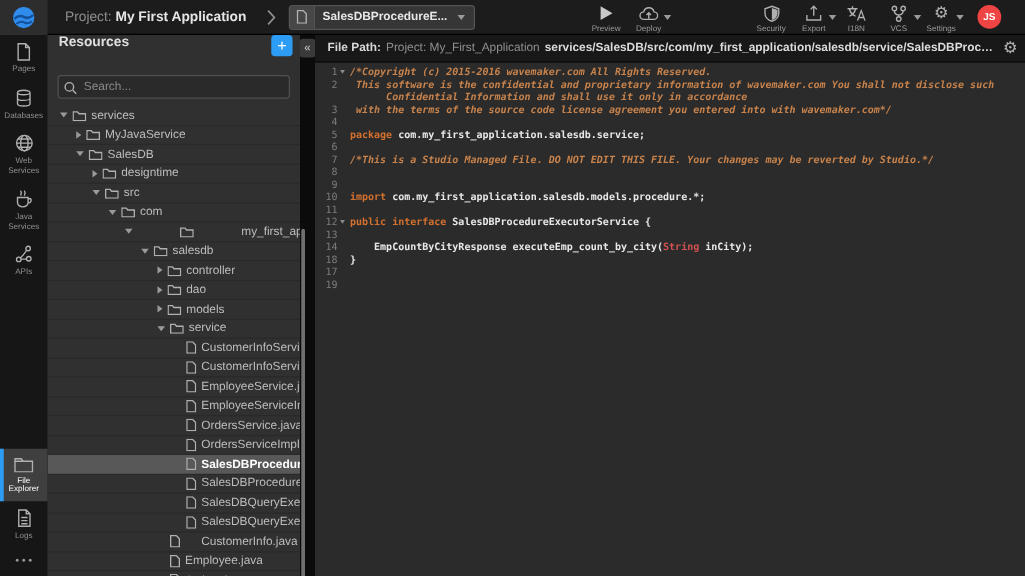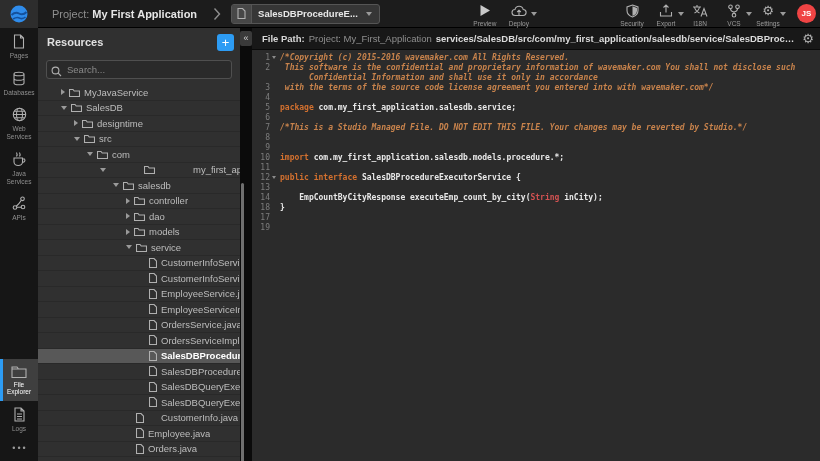--- a/index.html
+++ b/index.html
@@ -27,39 +27,39 @@
   .tb-left { margin-left:88px; }
   .tb-right { margin-left:auto; margin-right:6px; }
   .tb-btn { width:34px; display:flex; flex-direction:column; align-items:center; cursor:pointer;
     position:relative; padding-top:3px; }
   .tb-btn .ticon { height:14px; display:flex; align-items:center; justify-content:center; }
   .tb-btn .tlab { font-size:6.5px; color:#9a9a9a; margin-top:2px; white-space:nowrap; }
   .tb-btn .caret { position:absolute; right:-1px; top:11px; }
   .gear-glyph { color:#b0b0b0; font-size:13px; line-height:13px; font-family:"DejaVu Sans", sans-serif; }
   .avatar { width:19px; height:19px; border-radius:50%; background:#ef4444; color:#fff;
     font-size:8px; font-weight:bold; display:flex; align-items:center; justify-content:center;
-    margin:0 4px 0 6px; cursor:pointer; }
+    margin:0 19px 0 6px; cursor:pointer; }
 
   
   .body { flex:1; display:flex; min-height:0; position:relative; }
 
   
   .sidebar { width:38px; background:#161616; display:flex; flex-direction:column; flex:0 0 38px; }
   .sb-item { width:38px; display:flex; flex-direction:column; align-items:center;
     padding:6px 1px 5px 1px; cursor:pointer; position:relative; }
   .sb-item .slab { font-size:6.5px; color:#8f8f8f; margin-top:3px; text-align:center; line-height:7.5px; }
   .sb-item.active { background:#3f3f3f; }
   .sb-item.active::before { content:""; position:absolute; left:0; top:0; bottom:0; width:3px; background:#2d9cf4; }
   .sb-item.active .slab { color:#ffffff; }
   .sb-spacer { flex:1; }
   .sb-dots { color:#9a9a9a; font-size:9px; letter-spacing:2px; text-align:center; padding:6px 0 8px 2px; cursor:pointer; }
 
   
   .resources { width:202px; flex:0 0 202px; background:#303030; display:flex; flex-direction:column; overflow:hidden; }
-  .res-header { height:28px; display:flex; align-items:center; padding:0 6px 0 9px; flex:0 0 28px; }
+  .res-header { height:28px; display:flex; padding:0 6px 0 9px; flex:0 0 28px; }
   .res-title { font-size:11px; font-weight:bold; color:#e0e0e0; }
   .add-btn { margin-left:auto; width:17px; height:17px; background:#2d9cf4; border:none; border-radius:3px;
     color:#fff; font-size:13px; line-height:15px; text-align:center; cursor:pointer; padding:0; }
   .res-search { padding:3px 8px 6px 8px; flex:0 0 auto; }
   .search-wrap { position:relative; }
   .search-wrap input { width:100%; height:19px; background:#2a2a2a; border:1px solid #4f4f4f;
     border-radius:3px; color:#c9c9c9; font-size:9.5px; padding:0 6px 0 20px; outline:none;
     font-family:"Liberation Sans", sans-serif; }
   .search-wrap input::placeholder { color:#8a8a8a; }
   .search-icon { position:absolute; left:5px; top:4px; }
@@ -269,20 +269,27 @@
           <span class="search-icon">
             <svg class="icn" width="11" height="11" viewBox="0 0 11 11">
                 <circle cx="4.5" cy="4.5" r="3.4"></circle>
                 <path d="M7.2 7.2 L10 10"></path>
               </svg>
           </span>
           <input type="text" placeholder="Search..." style="">
         </div>
       </div>
       <div class="tree" id="tree">
+          <div class="trow" style="padding-left: 10px;">
+            <span class="arr open"></span>
+            <svg class="icn ticon-svg" width="11" height="9" viewBox="0 0 11 9">
+              <path d="M0.5 1.5 h3.5 l1.2 1.5 h5.3 v5.5 H0.5 z"></path>
+            </svg>
+            <span class="tlabel">services</span>
+          </div>
           <div class="trow" style="padding-left: 23px;">
             <span class="arr closed"></span>
             <svg class="icn ticon-svg" width="11" height="9" viewBox="0 0 11 9">
               <path d="M0.5 1.5 h3.5 l1.2 1.5 h5.3 v5.5 H0.5 z"></path>
             </svg>
             <span class="tlabel">MyJavaService</span>
           </div>
           <div class="trow" style="padding-left: 23px;">
             <span class="arr open"></span>
             <svg class="icn ticon-svg" width="11" height="9" viewBox="0 0 11 9">

